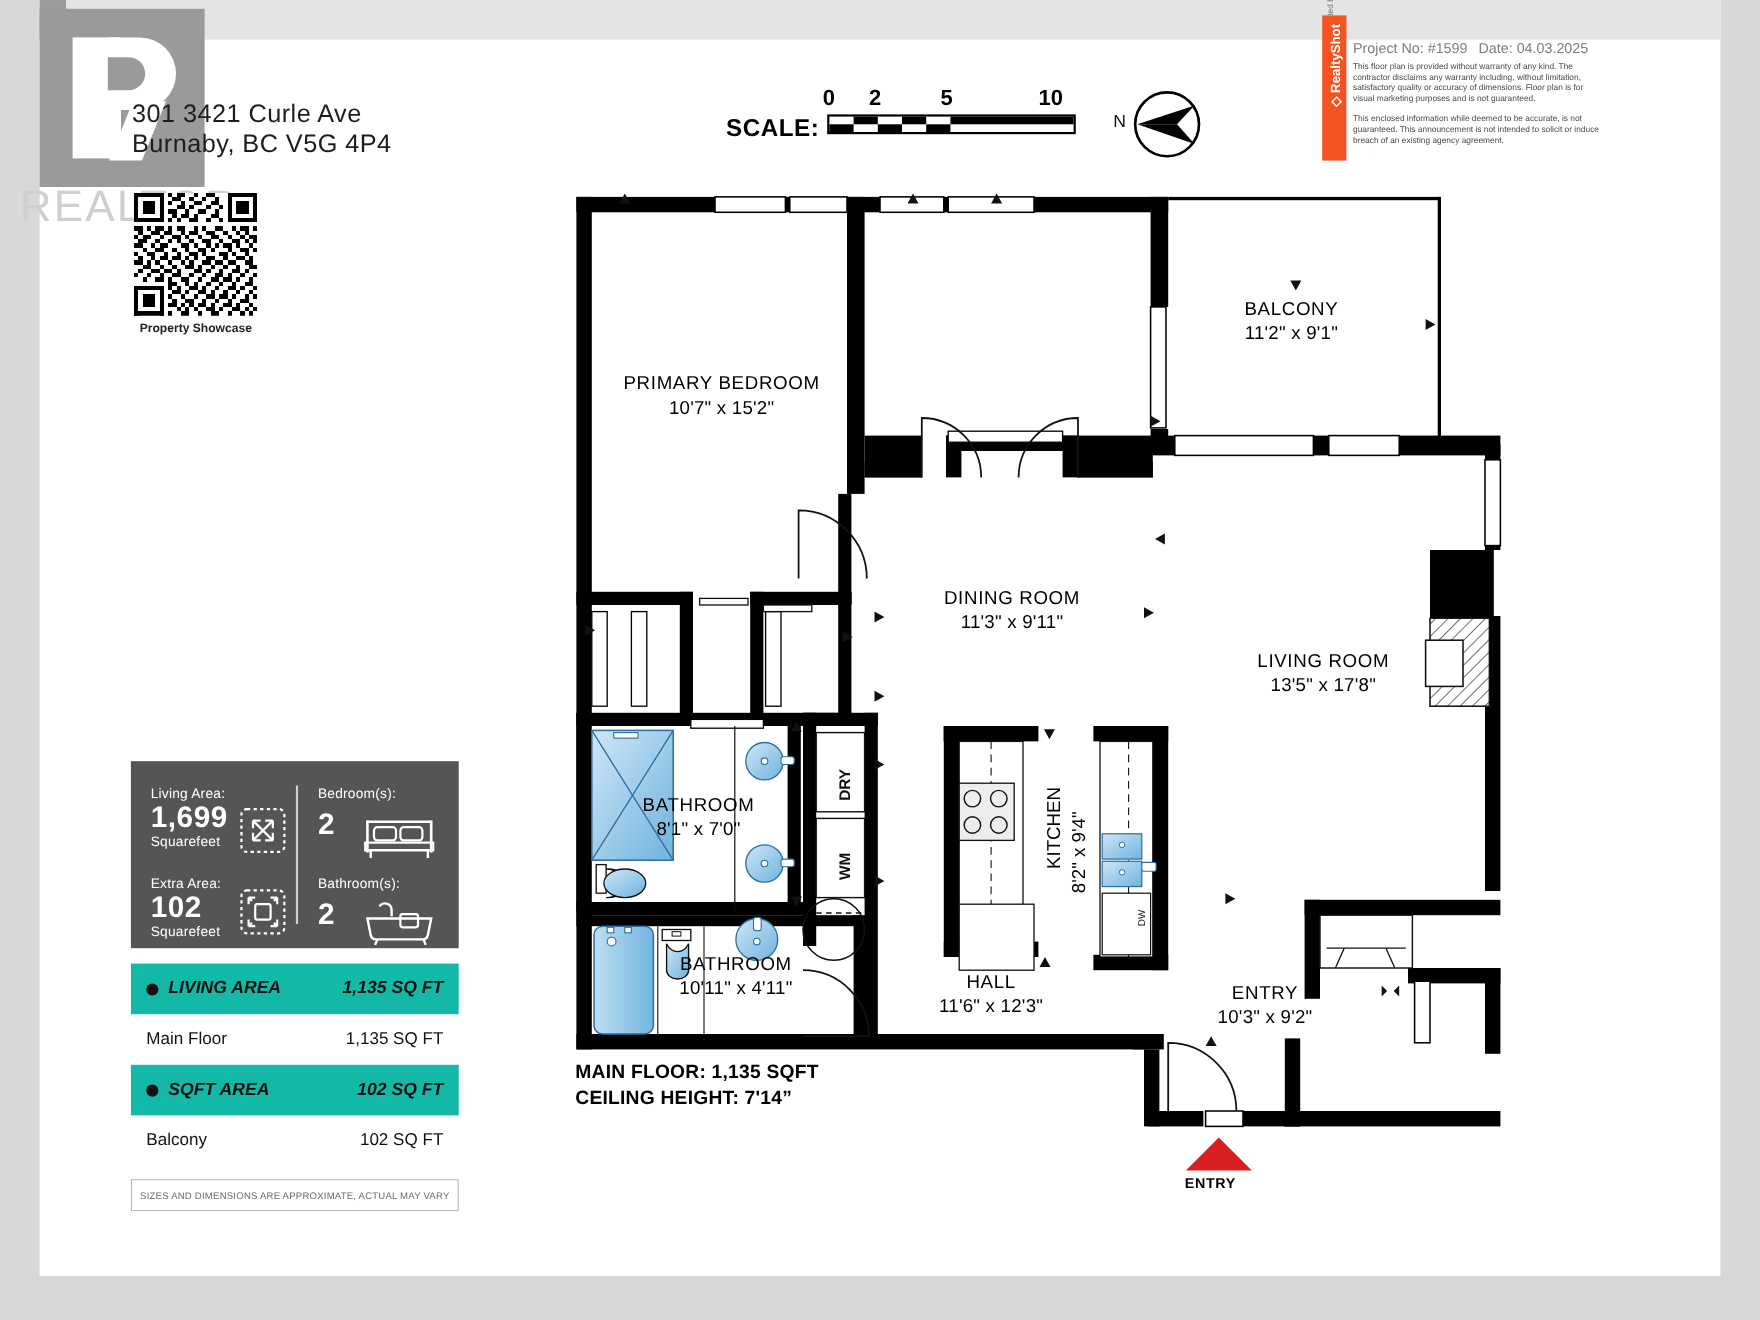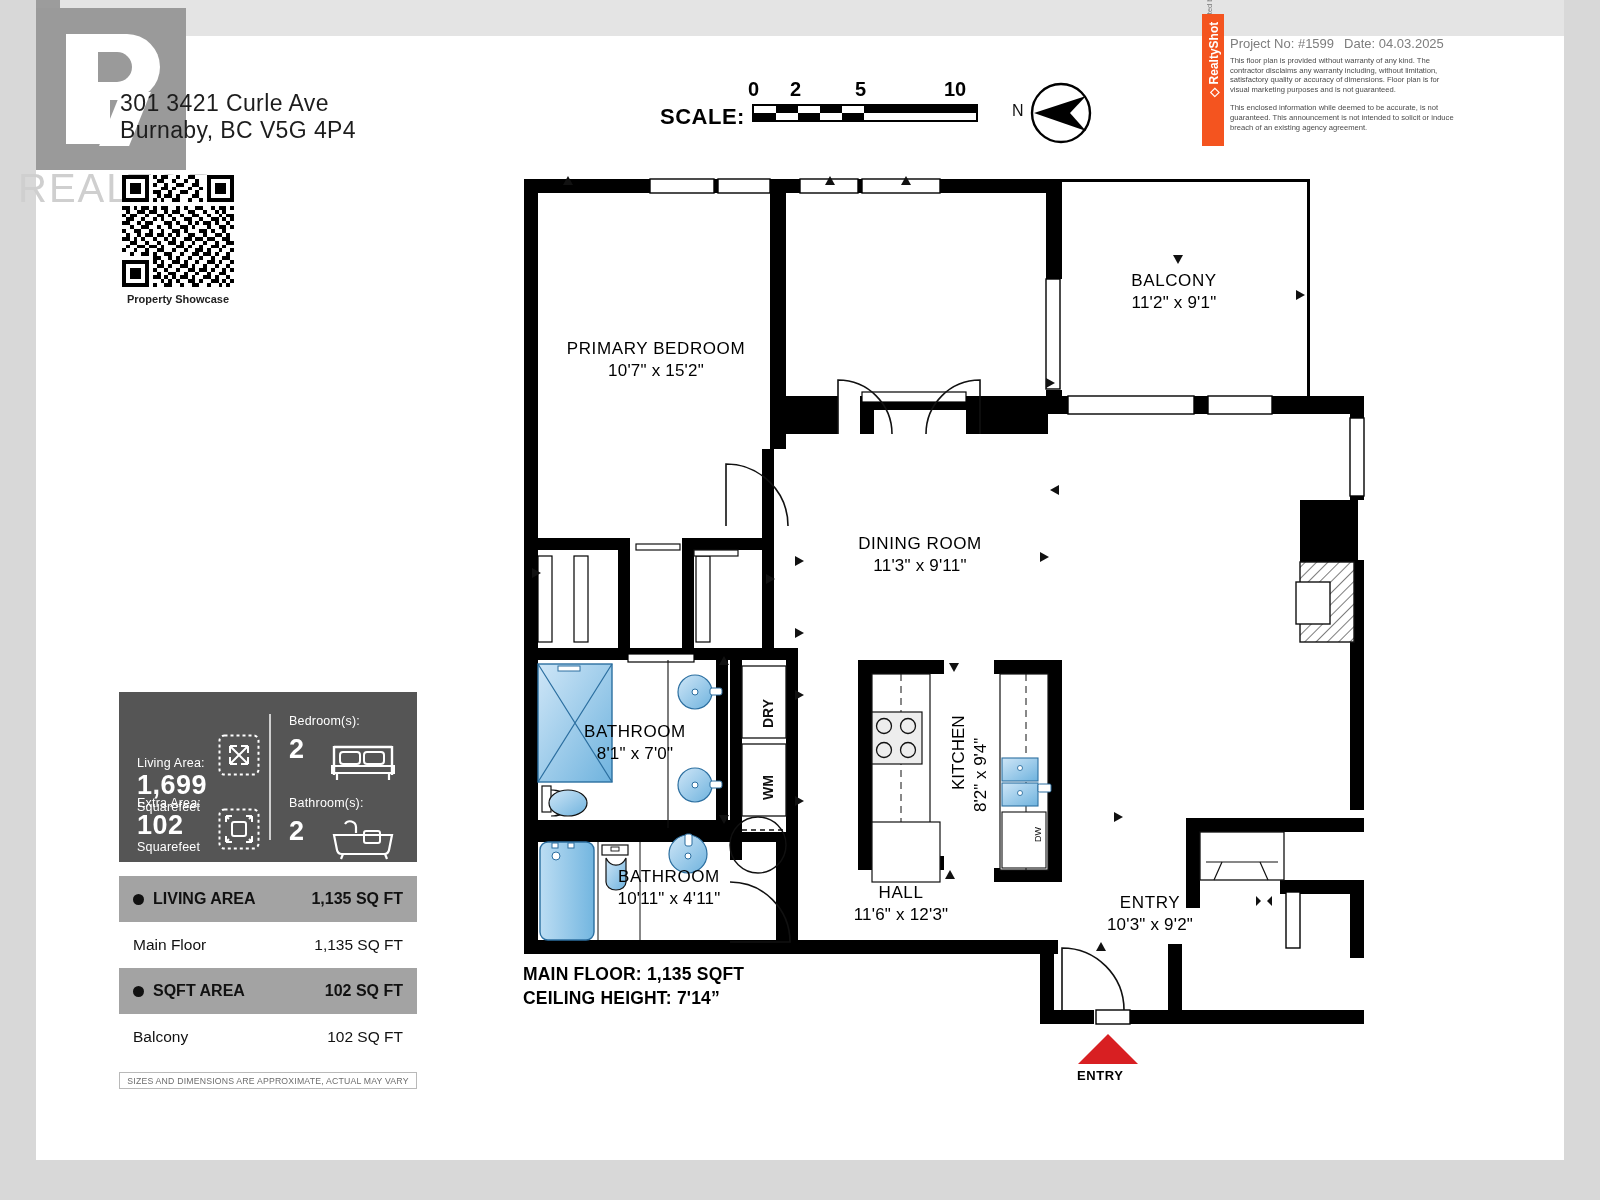--- a/index.html
+++ b/index.html
@@ -131,25 +131,25 @@
   .stat-cell .cap { font-size:12.5px; letter-spacing:0.2px; }
   .stat-cell .num { font-size:27px; font-weight:bold; line-height:30px; letter-spacing:0.5px; }
   .stat-cell .unit { font-size:12.5px; letter-spacing:0.2px; }
   .stat-icon { position:absolute; }
 
   .legend { position:absolute; left:119px; top:876px; width:298px; }
   .lrow {
     height:46px; display:flex; align-items:center; justify-content:space-between;
     padding:0 14px; font-size:15.5px; color:#111;
   }
-  .lrow.hdr { background:#a3a3a3; font-weight:bold; font-size:16px; }
+  .lrow.hdr { background:#14b8a6; font-weight:bold; font-size:16px;font-style:italic; }
   .lrow .lt { display:flex; align-items:center; gap:9px; }
   .dot { width:11px; height:11px; border-radius:50%; background:#111; display:inline-block; }
   .lfoot {
-    margin-top:12px; border:1px solid #b9b9b9; height:17px;
+    margin-top:12px; border:1px solid #b9b9b9; height:29px;
     display:flex; align-items:center; justify-content:center;
     font-size:8.7px; color:#6c6c6c; letter-spacing:0.2px;
   }
 
   
   #plan { position:absolute; left:0; top:0; width:1600px; height:1200px; pointer-events:none; }
 
   .flabel {
     position:absolute; text-align:center; color:#000; white-space:nowrap;
     font-size:17px; line-height:21.5px;
@@ -472,21 +472,21 @@
     </div>
     <div class="disc-body">
       <p>This floor plan is provided without warranty of any kind. The contractor disclaims any warranty including, without limitation, satisfactory quality or accuracy of dimensions. Floor plan is for visual marketing purposes and is not guaranteed.</p>
       <p>This enclosed information while deemed to be accurate, is not guaranteed. This announcement is not intended to solicit or induce breach of an existing agency agreement.</p>
     </div>
   </div>
 
   <div class="statbox">
     <div class="vdiv"></div>
 
-    <div class="stat-cell" style="left:18px; top:22px;margin-top:42px;">
+    <div class="stat-cell" style="left:18px; top:22px;">
       <div class="cap">Living Area:</div>
       <div class="num">1,699</div>
       <div class="unit">Squarefeet</div>
     </div>
     <svg class="stat-icon" style="left:99px; top:42px;" width="42" height="42" viewBox="0 0 42 42">
       <rect x="1.5" y="1.5" width="39" height="39" rx="5" fill="none" stroke="#fff" stroke-width="2" stroke-dasharray="3 3"></rect>
       <path d="M12 12 L30 30 M12 30 L30 12" stroke="#fff" stroke-width="2" fill="none"></path>
       <path d="M12 12 l0 7 M12 12 l7 0 M30 30 l0 -7 M30 30 l-7 0 M12 30 l7 0 M12 30 l0 -7 M30 12 l-7 0 M30 12 l0 7" stroke="#fff" stroke-width="2"></path>
     </svg>
 
@@ -803,20 +803,24 @@
   <div class="flabel" style="left:1094px; top:270px; width:160px;">
     <span class="nm">BALCONY</span>
     <span class="dm">11'2" x 9'1"</span>
   </div>
 
   <div class="flabel" style="left:830px; top:533px; width:180px;">
     <span class="nm">DINING ROOM</span>
     <span class="dm">11'3" x 9'11"</span>
   </div>
 
+  <div class="flabel" style="left:1113px; top:590px; width:180px;">
+    <span class="nm">LIVING ROOM</span>
+    <span class="dm">13'5" x 17'8"</span>
+  </div>
 
   <div class="flabel" style="left:552px; top:721px; width:166px;">
     <span class="nm">BATHROOM</span>
     <span class="dm">8'1" x 7'0"</span>
   </div>
 
   <div class="flabel" style="left:586px; top:866px; width:166px;">
     <span class="nm">BATHROOM</span>
     <span class="dm">10'11" x 4'11"</span>
   </div>

